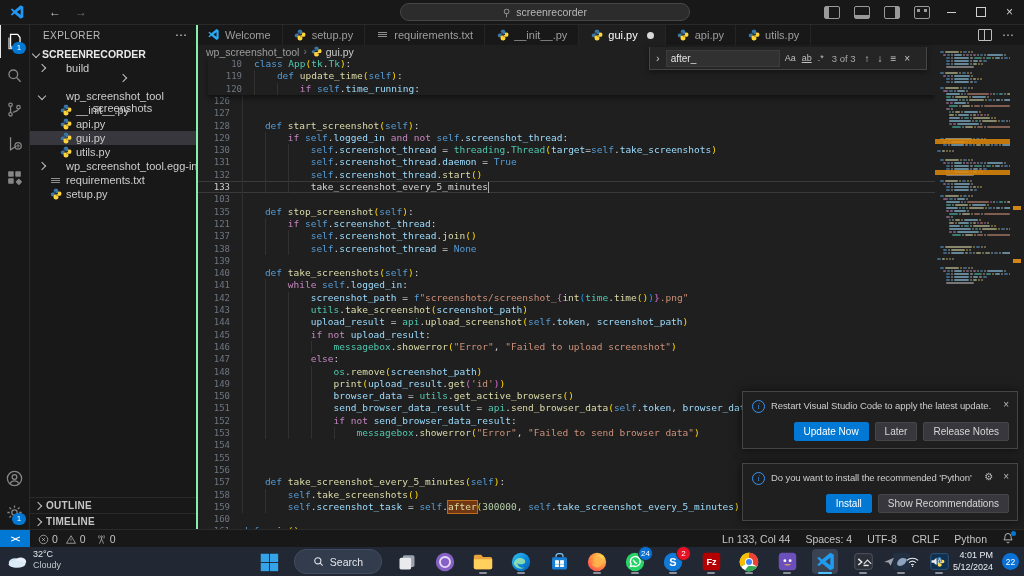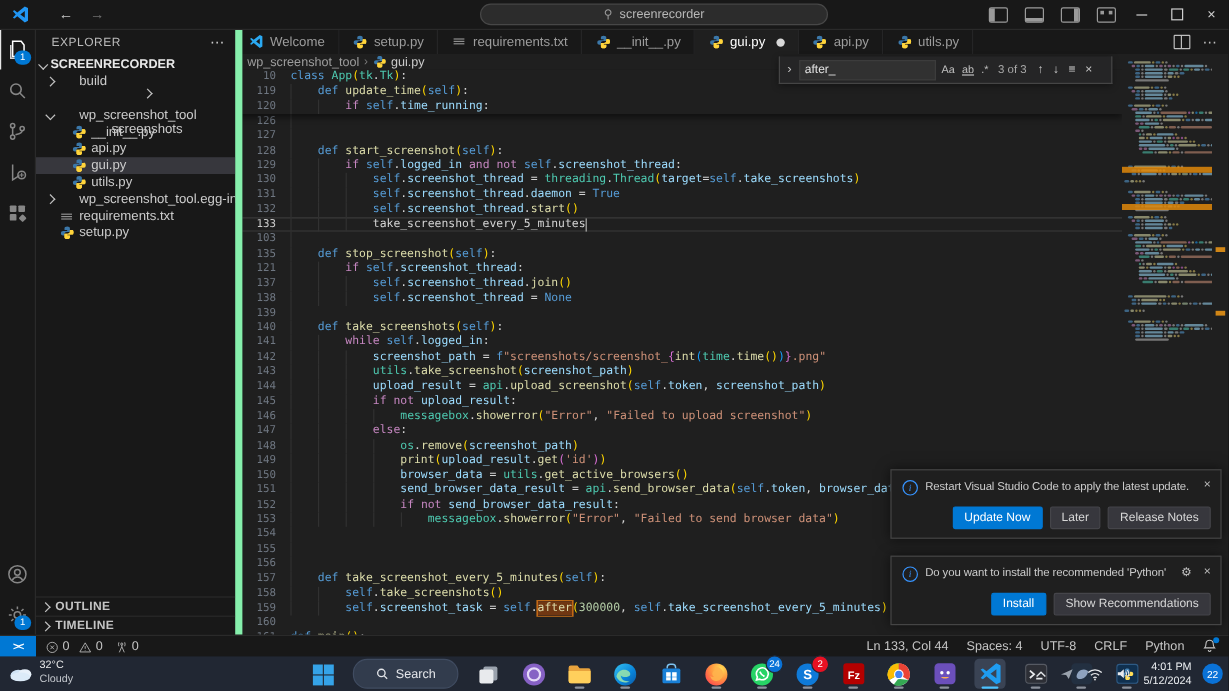--- a/index.html
+++ b/index.html
@@ -24,21 +24,21 @@
   .wbtn .minline{width:9px;height:1px;background:#cfcfcf;}
   
   .activitybar{position:absolute;left:0;top:24px;width:29px;bottom:47px;background:#181818;border-right:1px solid #2a2a2a;
                display:flex;flex-direction:column;align-items:center;z-index:20;}
   .abicon{width:29px;height:34px;display:flex;align-items:center;justify-content:center;position:relative;color:#868686;}
   .abicon.active{color:#ffffff;box-shadow:inset 1px 0 0 #e7e7e7;}
   .abspacer{flex:1;}
   .abbadge{position:absolute;right:3px;bottom:4px;min-width:12px;height:12px;border-radius:7px;background:#0078d4;color:#fff;
            font-size:8px;line-height:12px;text-align:center;padding:0 1px;}
   
-  .sidebar{position:absolute;left:29px;top:24px;width:167px;bottom:47px;background:#181818;border-right:6px solid #86efac;
+  .sidebar{position:absolute;left:29px;top:24px;width:167px;bottom:47px;background:#181818;border-right:2px solid #86efac;
            z-index:15;overflow:hidden;}
   .sbheader{height:22px;display:flex;align-items:center;font-size:10px;letter-spacing:.4px;color:#bbbbbb;padding:0 8px 0 14px;}
   .sbheader .dots{margin-left:auto;font-size:12px;color:#cccccc;letter-spacing:1px;}
   .rootrow{height:15px;display:flex;align-items:center;font-size:10.5px;font-weight:bold;color:#e8e8e8;padding-left:4px;gap:3px;}
   .erow{height:14px;display:flex;align-items:center;font-size:11px;color:#cccccc;gap:4px;white-space:nowrap;}
   .erow.sel{background:#37373d;}
   .chev{width:5px;height:5px;border-right:1px solid #c1c1c1;border-bottom:1px solid #c1c1c1;flex:none;}
   .chev.r{transform:rotate(-45deg);}
   .chev.d{transform:rotate(45deg);}
   .fic{width:13px;height:13px;flex:none;display:inline-flex;align-items:center;justify-content:center;}
@@ -66,21 +66,21 @@
   .cl .ln{width:34px;flex:none;text-align:right;padding-right:12px;color:#6e7681;font-size:9px;}
   .cl.cur .ln{color:#cccccc;}
   .cl.cur{box-shadow:inset 0 1px 0 #3a3a3a, inset 0 -1px 0 #3a3a3a;}
   .ct{display:inline-flex;}
   .ig{flex:none;width:22.9px;height:12.3px;border-left:1px solid #313131;box-sizing:border-box;}
   .tk{flex:none;}
   .k{color:#569cd6}.c{color:#c586c0}.f{color:#dcdcaa}.t{color:#4ec9b0}.v{color:#9cdcfe}
   .s{color:#ce9178}.n{color:#b5cea8}.w{color:#d4d4d4}.b1{color:#ffd700}.b2{color:#da70d6}.b3{color:#179fff}
   .fm{color:#dcdcaa;background:rgba(234,92,0,.4);box-shadow:0 0 0 1px rgba(243,133,24,.75);}
   .caret{width:1px;height:11px;background:#aeafad;margin-top:1px;}
-  .sticky{position:absolute;left:0;top:0;right:0;background:#1f1f1f;box-shadow:0 3px 5px rgba(0,0,0,.45);z-index:3;}
+  .sticky{position:absolute;left:12px;top:0;right:0;background:#1f1f1f;box-shadow:0 3px 5px rgba(0,0,0,.45);z-index:3;}
   
   .minimap{position:absolute;top:21px;right:14px;width:75px;bottom:0;background:#1f1f1f;overflow:hidden;}
   .mrow{display:flex;height:2px;margin-bottom:1px;}
   .mseg{height:2px;border-radius:1px;opacity:.55;flex:none;}
   .mmatch{position:absolute;left:0;right:0;height:5px;background:rgba(224,136,10,.85);}
   .ruler{position:absolute;top:21px;right:0;width:14px;bottom:0;}
   .rmark{position:absolute;left:3px;width:8px;height:4px;background:#d18616;}
   
   .findwidget{position:absolute;top:23px;right:97px;width:268px;height:22px;background:#252526;border:1px solid #454545;
               border-top:none;box-shadow:0 2px 6px rgba(0,0,0,.4);display:flex;align-items:center;z-index:6;

